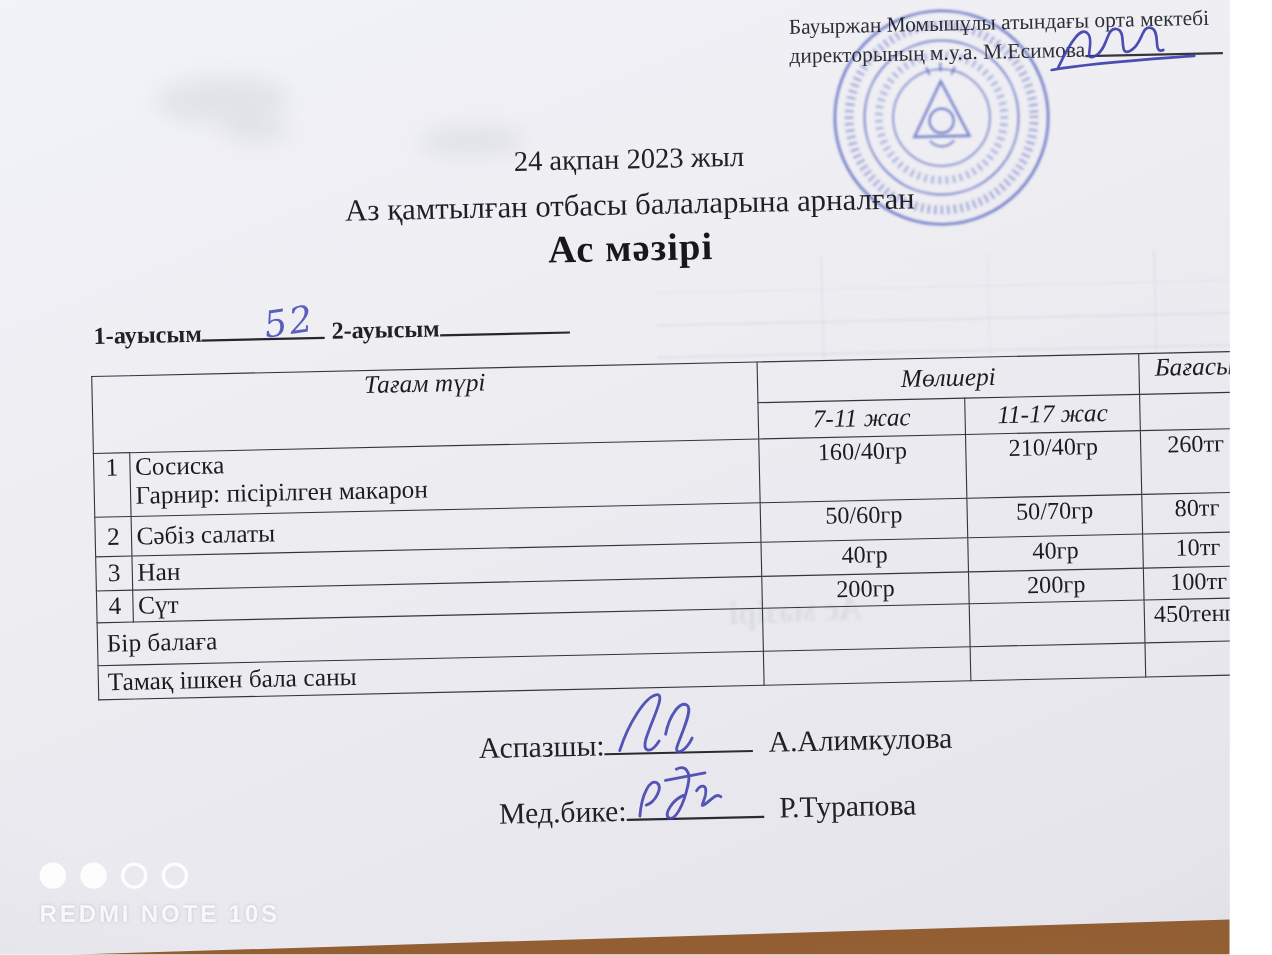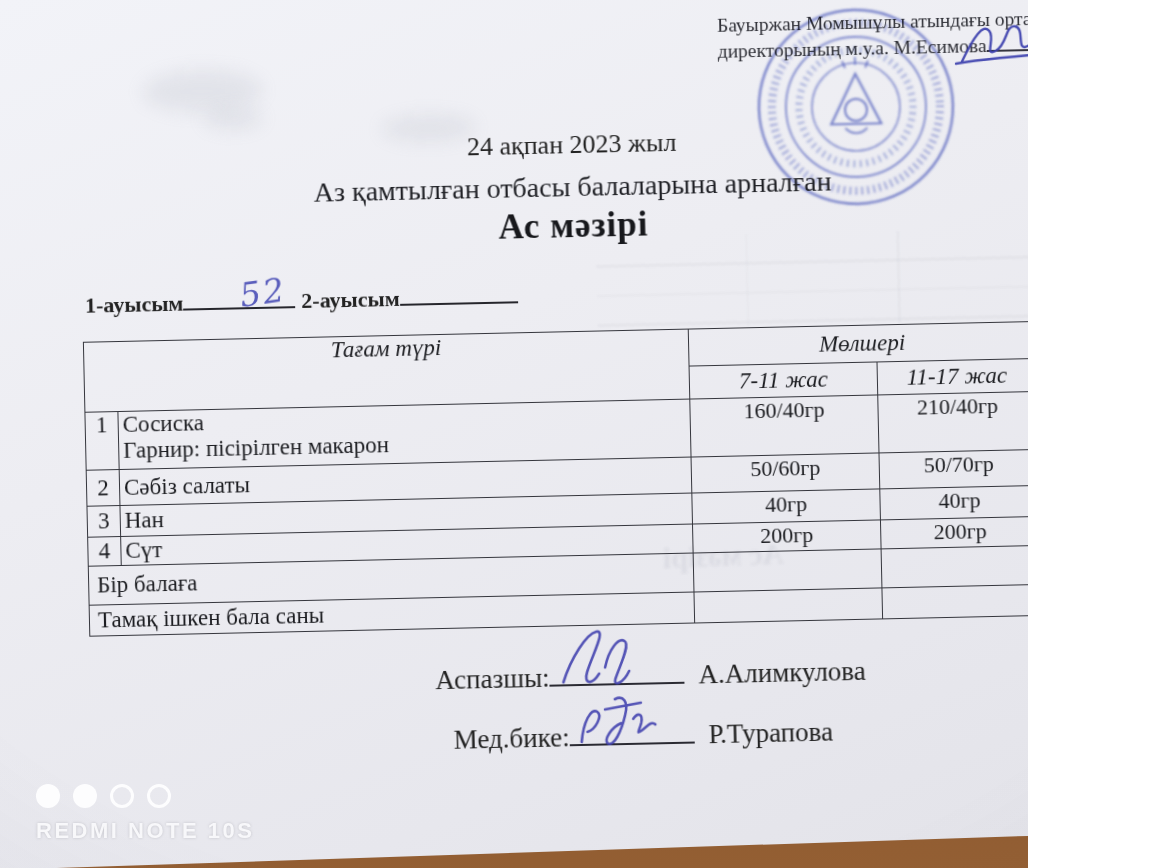--- a/index.html
+++ b/index.html
@@ -1,18 +1,18 @@
 <!DOCTYPE html>
 <html><head>
 <meta charset="utf-8">
 <style>
   * { margin:0; padding:0; box-sizing:border-box; }
   html,body { width:1156px; height:868px; overflow:hidden; }
   .stage {
-    position:relative; width:1028px; height:868px; overflow:hidden;
+    position:relative; width:1118px; height:868px; overflow:hidden;
     background: linear-gradient(158deg, #f2f3f8 0%, #ededf2 40%, #e7e7ed 78%, #e3e3e9 100%);
     font-family:"Liberation Serif","DejaVu Serif",serif;
     color:#1d1e22;
   }
   .rot {
     position:absolute; inset:0;
     transform: rotate(-1.25deg);
     transform-origin: 578px 434px;
   }
   

